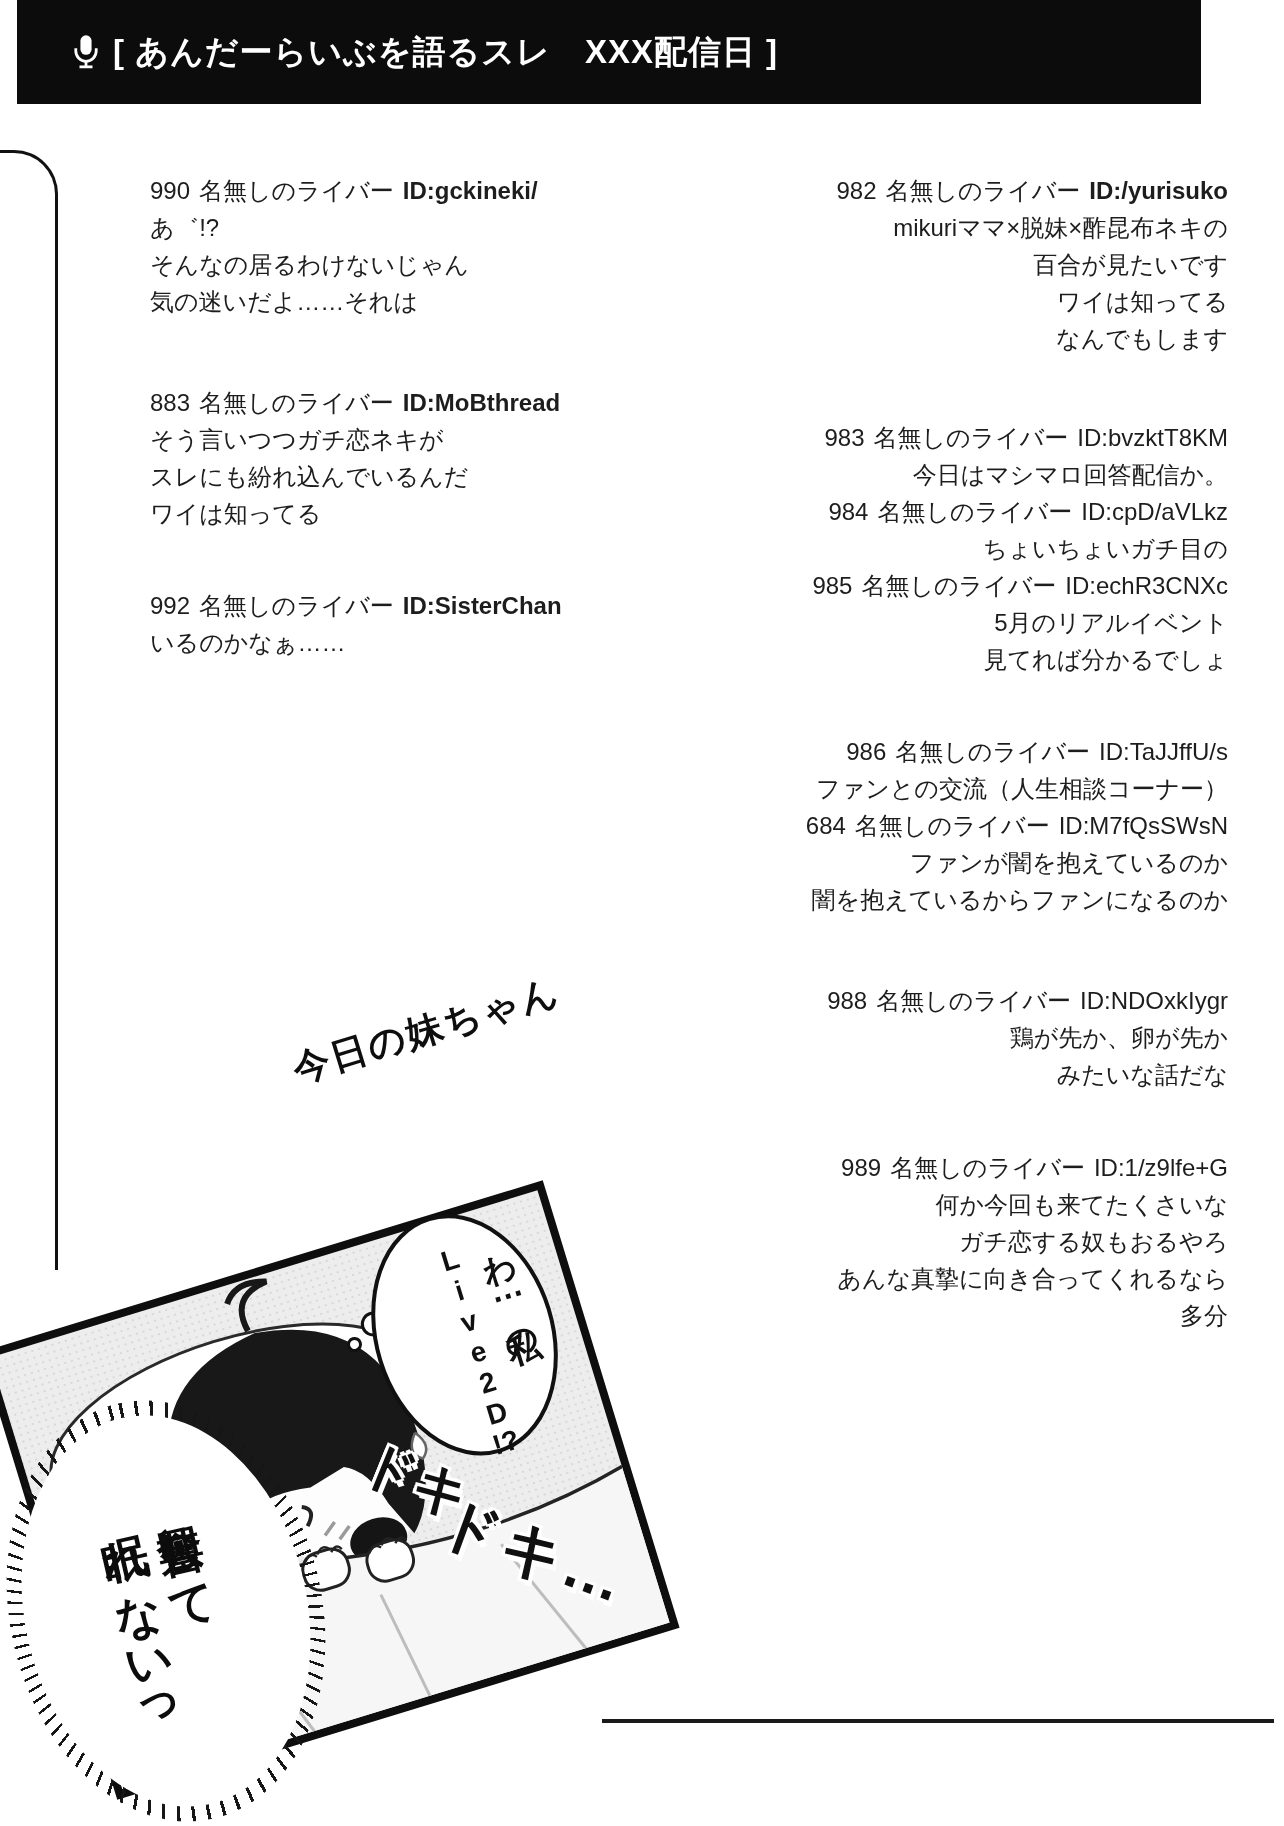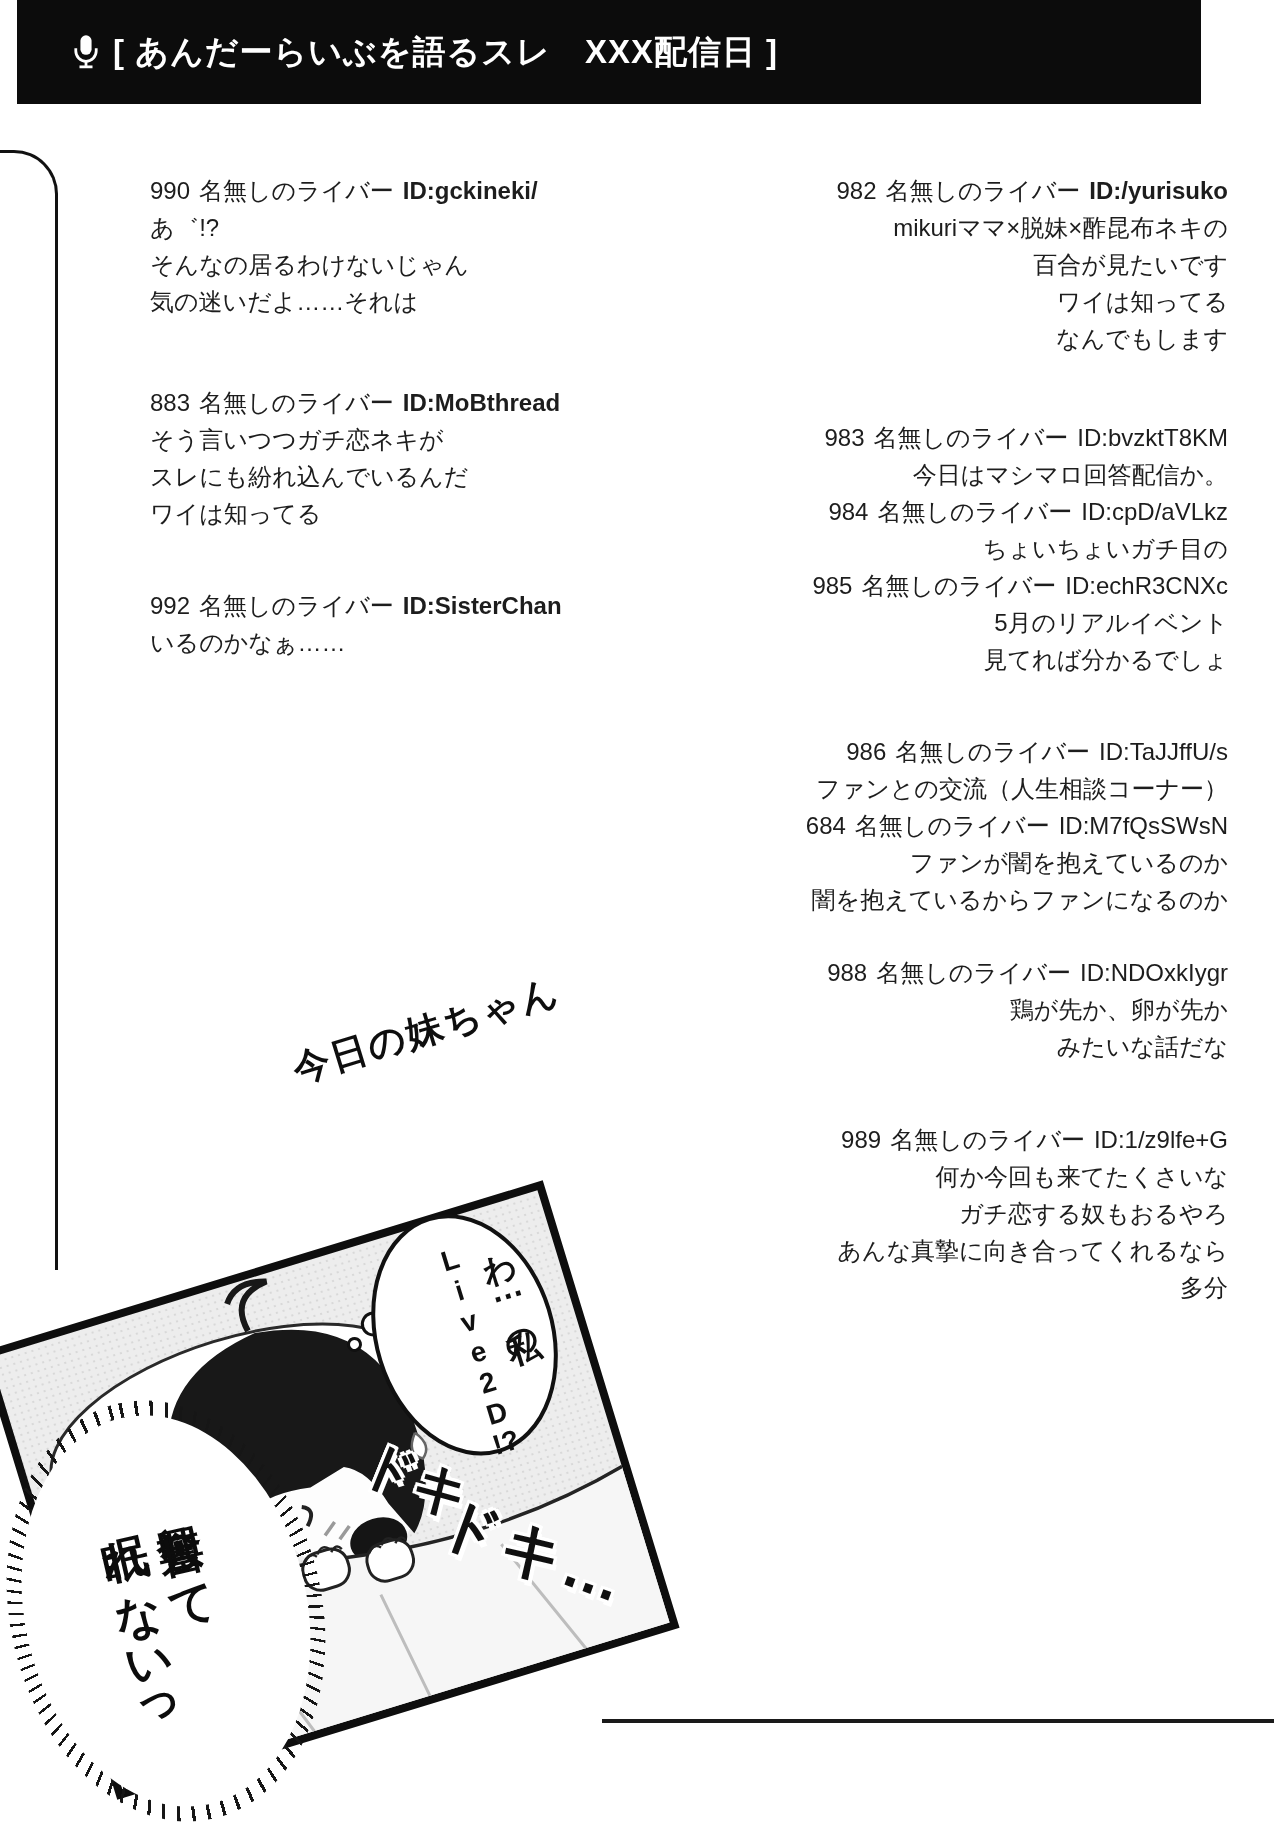--- a/index.html
+++ b/index.html
@@ -20,21 +20,21 @@
   .col{position:absolute;line-height:37px;font-size:24px;}
   .col-left{left:150px;top:172px;width:440px;}
   .col-right{left:728px;top:172px;width:500px;text-align:right;}
   .post{margin:0;}
   .post-header{white-space:nowrap;}
   .post-num{margin-right:9px;}
   .post-name{margin-right:9px;}
   .pid{font-weight:400;}
   .pid.bold{font-weight:800;}
   .m64{margin-top:64px}.m58{}.m55{margin-top:55px}
-  .m62{margin-top:62px}.m60{margin-top:36px}.m56{margin-top:56px}
+  .m62{margin-top:62px}.m60{margin-top:64px}.m56{margin-top:56px}
 
   
   .caption{position:absolute;left:294px;top:1046px;font-size:37px;font-weight:900;
            letter-spacing:2px;color:#0e0e0e;transform:rotate(-17deg);transform-origin:left center;white-space:nowrap;}
   .thought-text{position:absolute;left:428px;top:1238px;height:215px;transform:rotate(-17deg);
                 transform-origin:center top;writing-mode:vertical-rl;text-orientation:upright;
                 color:#101010;}
   .thought-col1{font-size:33px;font-weight:800;letter-spacing:2px;margin-left:6px;}
   .thought-col2{font-size:28px;font-weight:800;letter-spacing:1px;}
   .tcy{text-combine-upright:all;}

